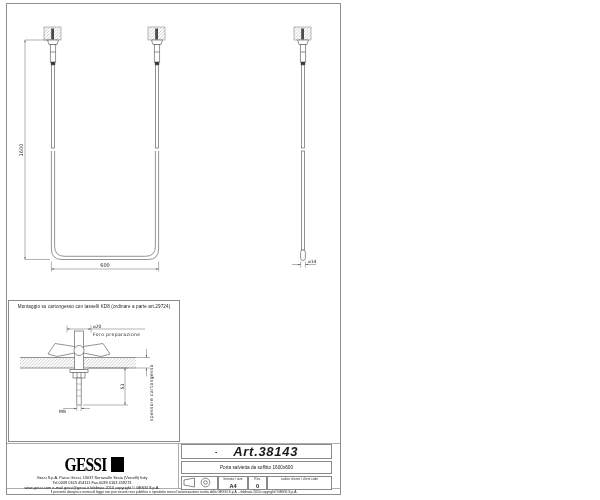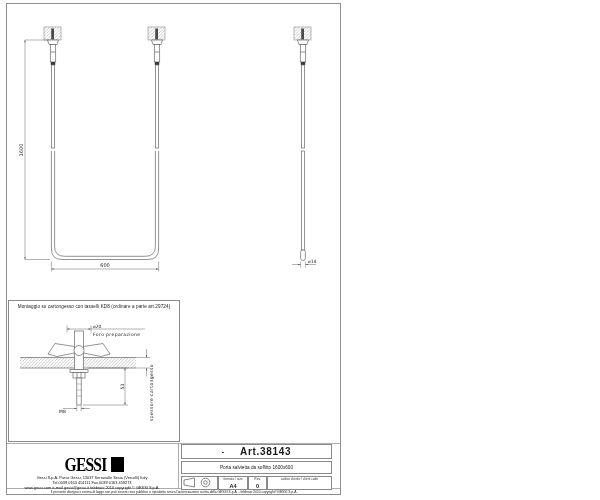--- a/index.html
+++ b/index.html
@@ -37,21 +37,21 @@
   .disclaimer{
     left:6px;top:489px;width:336px;height:7px;text-align:center;
     font-size:3.3px;line-height:7px;color:#222;white-space:nowrap;
   }
   .tb-cell{
     border:1px solid #8a8a8a;box-sizing:border-box;background:#fff;
     display:flex;align-items:center;justify-content:center;
   }
   .tb-row1{left:181px;top:444px;width:151px;height:15px;gap:16px;}
   .tb-dash{font-size:7px;font-weight:700;}
-  .tb-art{font-size:10px;font-weight:700;letter-spacing:0.7px;}
+  .tb-art{font-size:13px;font-weight:700;letter-spacing:0.7px;font-style:italic;}
   .tb-row2{left:181px;top:460.5px;width:151px;height:13px;font-size:4.7px;}
   .tb-r3{top:476px;height:14px;flex-direction:column;justify-content:flex-start;}
   .tb-icons{left:181px;width:37px;flex-direction:row;justify-content:center;align-items:center;}
   .tb-format{left:218px;width:30px;}
   .tb-rev{left:248px;width:19px;}
   .tb-code{left:267px;width:65px;}
   .tb-label{font-size:3.2px;line-height:4.5px;color:#333;white-space:nowrap;}
   .tb-value{font-size:5.6px;font-weight:700;line-height:8px;}
 </style>
 </head>

